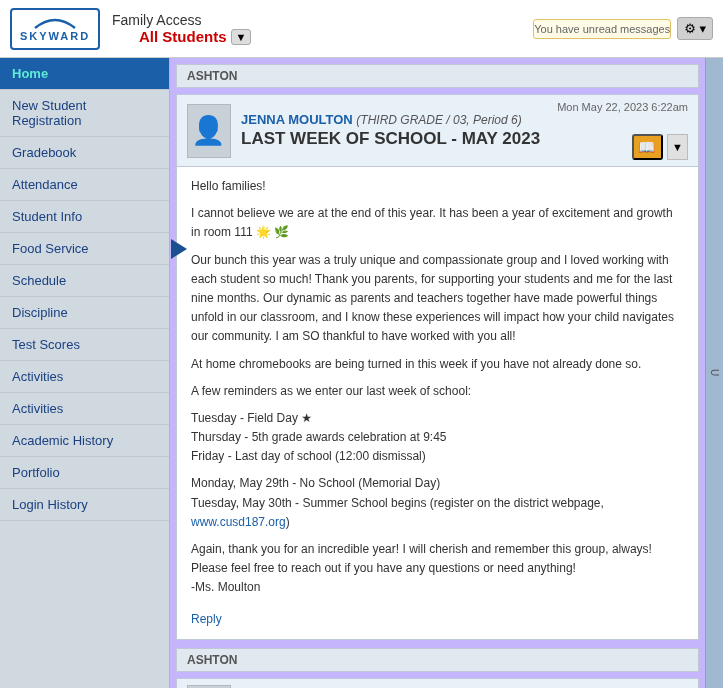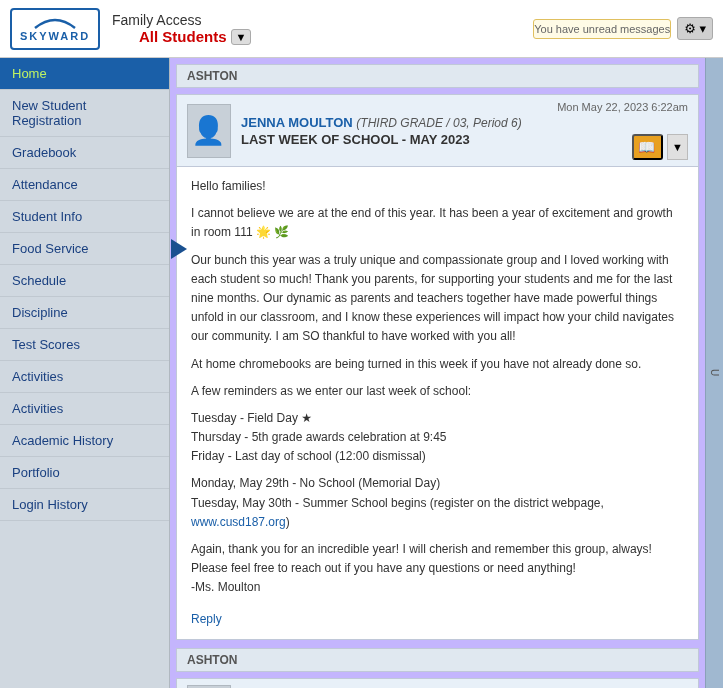--- a/index.html
+++ b/index.html
@@ -17,21 +17,21 @@
     .header-right { display: flex; align-items: center; gap: 6px; }
     .unread-msg { background: #fffbe6; border: 1px solid #e0c060; padding: 3px 0; font-size: 11px; color: #666; border-radius: 3px; }
     .gear-btn { background: #d0d0d0; border: 1px solid #aaa; border-radius: 3px; padding: 3px 6px; cursor: pointer; display: flex; align-items: center; font-size: 13px; }
 
     
     .layout { display: flex; height: 630px; }
 
     
     .sidebar { width: 170px; background: #d0d8e0; border-right: 1px solid #b0b8c0; flex-shrink: 0; }
     .sidebar-item { padding: 8px 12px; cursor: pointer; border-bottom: 1px solid #c0c8d0; font-size: 13px; color: #1a4080; position: relative; }
-    .sidebar-item.active { background: #1a5fa8; color: #bef264; font-weight: normal; }
+    .sidebar-item.active { background: #1a5fa8; color: #5eead4; font-weight: bold; }
     .arrow-indicator { position: absolute; right: -18px; top: 50%; transform: translateY(-50%); width: 0; height: 0; border-top: 10px solid transparent; border-bottom: 10px solid transparent; border-left: 16px solid #1a5090; z-index: 10; }
 
     
     .main { flex: 1; background: #c4b5fd; overflow-y: auto; padding: 6px; }
     .section-header { background: #e0e8f0; border: 1px solid #c0c8d8; padding: 4px 10px; font-size: 12px; font-weight: bold; color: #555; margin-bottom: 6px; }
 
     
     .msg-card { background: white; border: 1px solid #c0c8d8; margin-bottom: 8px; }
     .msg-card-header { background: #e8f0f8; border-bottom: 1px solid #c0c8d8; padding: 6px 10px; display: flex; align-items: center; gap: 10px; }
     .avatar { width: 44px; height: 54px; background: #c8d0d8; border: 1px solid #b0b8c0; display: flex; align-items: center; justify-content: center; flex-shrink: 0; }
@@ -137,21 +137,21 @@
     <div class="msg-card">
       <div class="msg-card-header">
         <div class="avatar">
           <span class="avatar-icon">👤</span>
         </div>
         <div class="msg-info">
           <div>
             <span style="font-weight:bold;color:#1a5fa8;font-size:13px;">JENNA MOULTON</span>
             <span style="color:#555;font-style:italic;font-size:12px;">(THIRD GRADE / 03, Period 6)</span>
           </div>
-          <div style="font-weight:bold;font-size:13px;color:#333;margin-top:2px;">LAST WEEK OF SCHOOL - MAY 2023</div>
+          <div style="font-weight:bold;font-size:17px;color:#333;margin-top:2px;">LAST WEEK OF SCHOOL - MAY 2023</div>
         </div>
         <div style="display:flex;flex-direction:column;align-items:flex-end;gap:21px;">
           <span style="font-size:11px;color:#666;">Mon May 22, 2023 6:22am</span>
           <div style="display:flex;gap:4px;">
             <button class="book-icon">📖</button>
             <button class="chevron-icon">▼</button>
           </div>
         </div>
       </div>
       <div class="msg-body">

